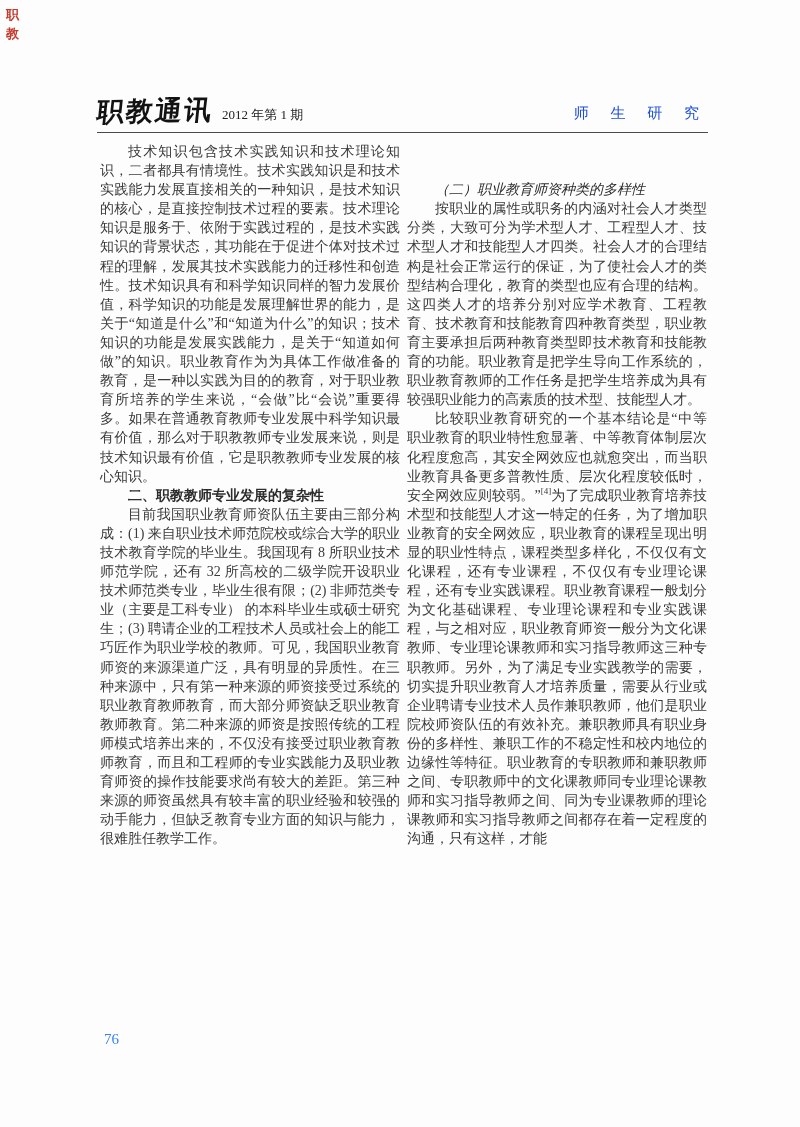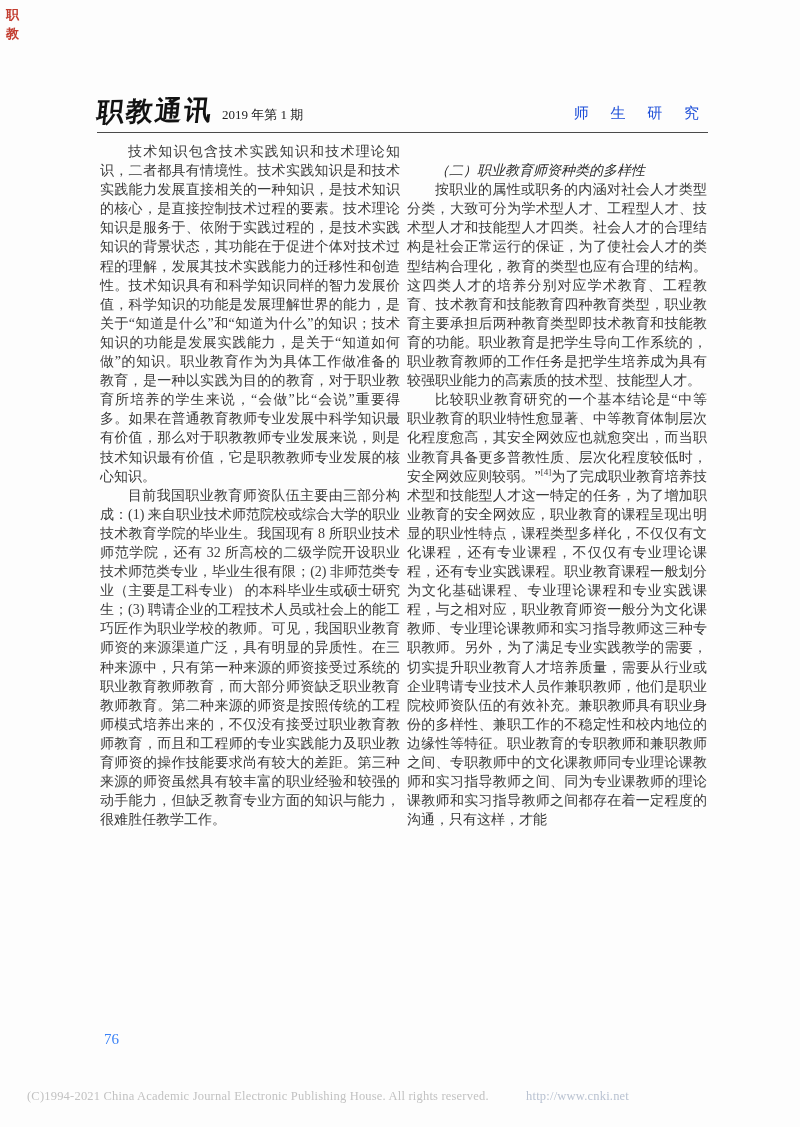--- a/index.html
+++ b/index.html
@@ -123,41 +123,38 @@
 <div class="page">
 
   <div class="stamps">
     <span>职</span>
     <span>教</span>
   </div>
 
   <div class="header">
     <div class="header-row">
       <span class="logo">职教通讯</span>
-      <span class="issue">2019 年第 1 期</span>
+      <span class="issue">2012 年第 1 期</span>
       <span class="section">师 生 研 究</span>
     </div>
     <div class="rule"></div>
   </div>
 
   <div class="columns">
 
     <div class="col">
       <p>技术知识包含技术实践知识和技术理论知识，二者都具有情境性。技术实践知识是和技术实践能力发展直接相关的一种知识，是技术知识的核心，是直接控制技术过程的要素。技术理论知识是服务于、依附于实践过程的，是技术实践知识的背景状态，其功能在于促进个体对技术过程的理解，发展其技术实践能力的迁移性和创造性。技术知识具有和科学知识同样的智力发展价值，科学知识的功能是发展理解世界的能力，是关于“知道是什么”和“知道为什么”的知识；技术知识的功能是发展实践能力，是关于“知道如何做”的知识。职业教育作为为具体工作做准备的教育，是一种以实践为目的的教育，对于职业教育所培养的学生来说，“会做”比“会说”重要得多。如果在普通教育教师专业发展中科学知识最有价值，那么对于职教教师专业发展来说，则是技术知识最有价值，它是职教教师专业发展的核心知识。</p>
+      <p class="heading">二、职教教师专业发展的复杂性</p>
       <p>目前我国职业教育师资队伍主要由三部分构成：(1) 来自职业技术师范院校或综合大学的职业技术教育学院的毕业生。我国现有 8 所职业技术师范学院，还有 32 所高校的二级学院开设职业技术师范类专业，毕业生很有限；(2) 非师范类专业（主要是工科专业） 的本科毕业生或硕士研究生；(3) 聘请企业的工程技术人员或社会上的能工巧匠作为职业学校的教师。可见，我国职业教育师资的来源渠道广泛，具有明显的异质性。在三种来源中，只有第一种来源的师资接受过系统的职业教育教师教育，而大部分师资缺乏职业教育教师教育。第二种来源的师资是按照传统的工程师模式培养出来的，不仅没有接受过职业教育教师教育，而且和工程师的专业实践能力及职业教育师资的操作技能要求尚有较大的差距。第三种来源的师资虽然具有较丰富的职业经验和较强的动手能力，但缺乏教育专业方面的知识与能力，很难胜任教学工作。</p>
     </div>
 
     <div class="col">
       <p class="subheading">（二）职业教育师资种类的多样性</p>
       <p>按职业的属性或职务的内涵对社会人才类型分类，大致可分为学术型人才、工程型人才、技术型人才和技能型人才四类。社会人才的合理结构是社会正常运行的保证，为了使社会人才的类型结构合理化，教育的类型也应有合理的结构。这四类人才的培养分别对应学术教育、工程教育、技术教育和技能教育四种教育类型，职业教育主要承担后两种教育类型即技术教育和技能教育的功能。职业教育是把学生导向工作系统的，职业教育教师的工作任务是把学生培养成为具有较强职业能力的高素质的技术型、技能型人才。</p>
       <p><span>比较职业教育研究的一个基本结论是“中等职业教育的职业特性愈显著、中等教育体制层次化程度愈高，其安全网效应也就愈突出，而当职业教育具备更多普教性质、层次化程度较低时，安全网效应则较弱。”</span><sup class="ref">[4]</sup><span>为了完成职业教育培养技术型和技能型人才这一特定的任务，为了增加职业教育的安全网效应，职业教育的课程呈现出明显的职业性特点，课程类型多样化，不仅仅有文化课程，还有专业课程，不仅仅有专业理论课程，还有专业实践课程。职业教育课程一般划分为文化基础课程、专业理论课程和专业实践课程，与之相对应，职业教育师资一般分为文化课教师、专业理论课教师和实习指导教师这三种专职教师。另外，为了满足专业实践教学的需要，切实提升职业教育人才培养质量，需要从行业或企业聘请专业技术人员作兼职教师，他们是职业院校师资队伍的有效补充。兼职教师具有职业身份的多样性、兼职工作的不稳定性和校内地位的边缘性等特征。职业教育的专职教师和兼职教师之间、专职教师中的文化课教师同专业理论课教师和实习指导教师之间、同为专业课教师的理论课教师和实习指导教师之间都存在着一定程度的沟通，只有这样，才能</span></p>
     </div>
 
   </div>
 
   <div class="pageno">76</div>
 
-  <div class="footer">
-    <span>(C)1994-2021 China Academic Journal Electronic Publishing House. All rights reserved.</span>
-    <span class="url">http://www.cnki.net</span>
-  </div>
 
 </div>
 
 </body></html>

